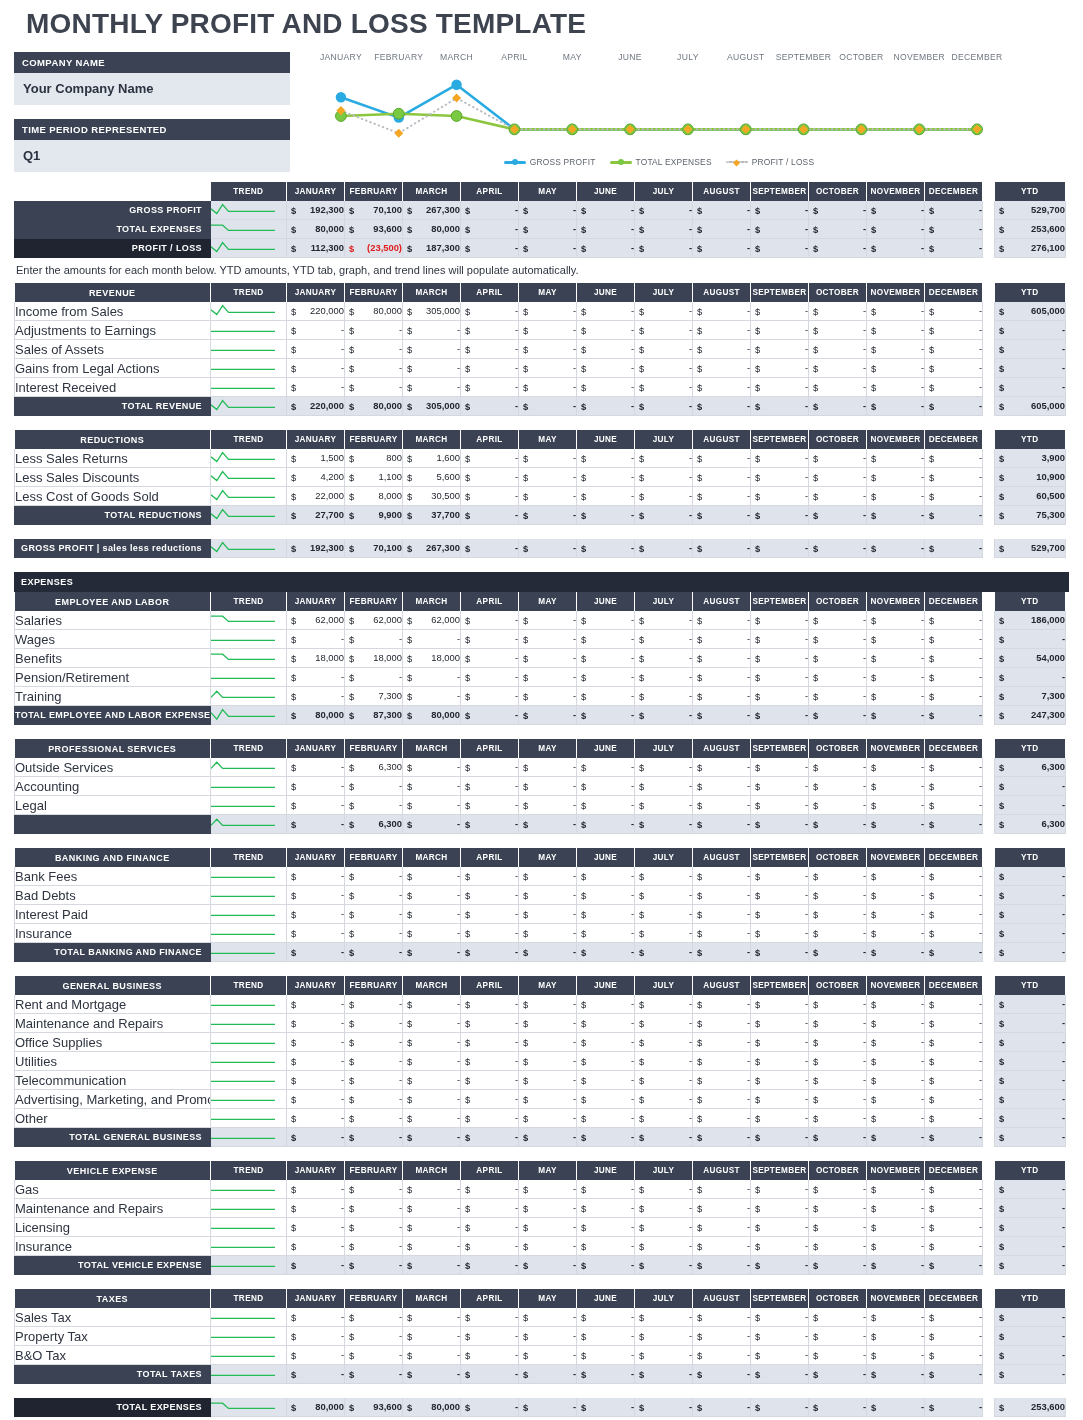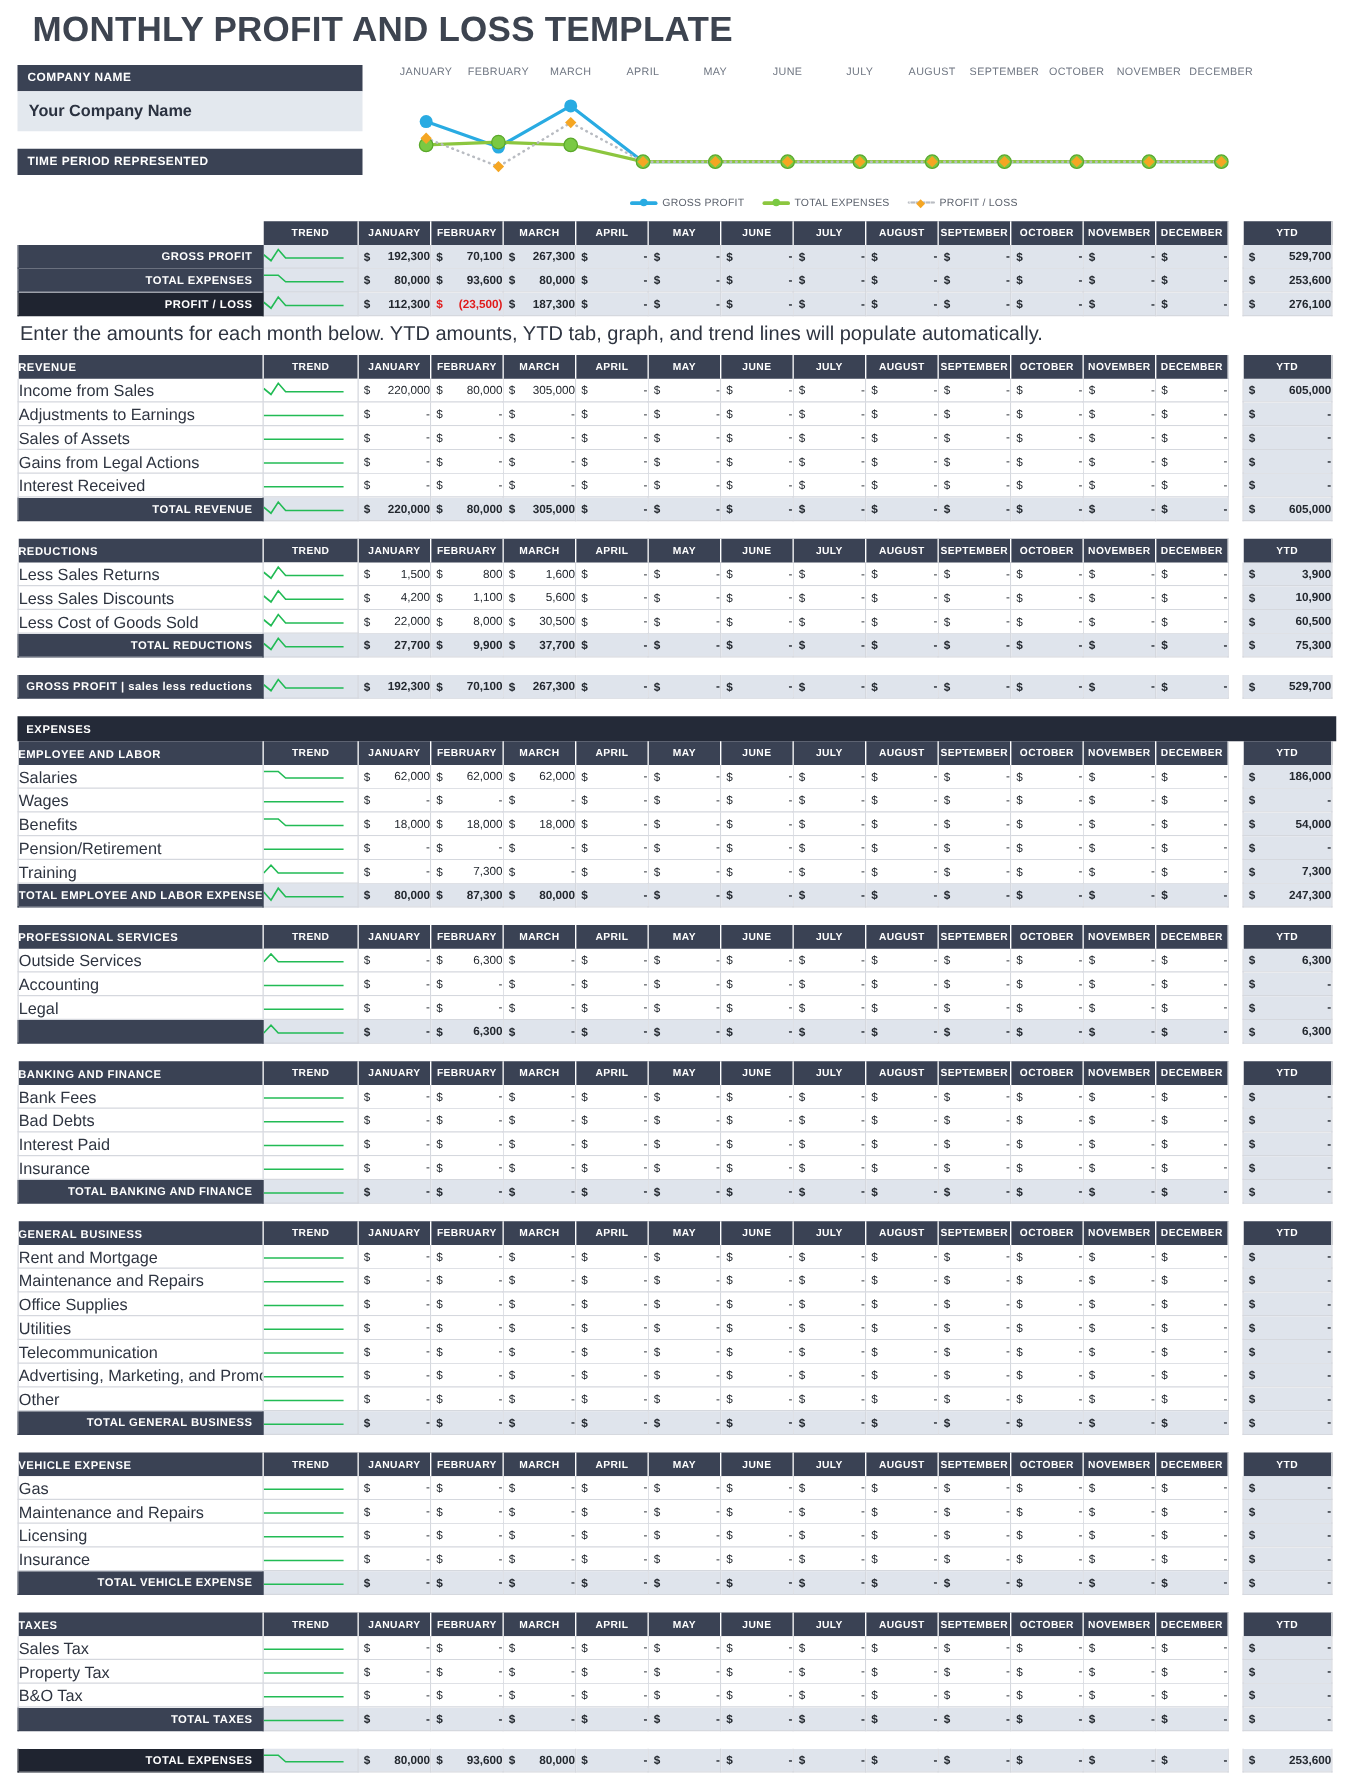--- a/index.html
+++ b/index.html
@@ -61,21 +61,21 @@
   table.grid td, table.grid th { padding: 0; }
   col.c-label { width: 196px; }
   col.c-trend { width: 76px; }
   col.c-mon   { width: 58px; }
   col.c-gap   { width: 12px; }
   col.c-ytd   { width: 71px; }
 
   .hdr-label {
     background: #3a4254; color: #fff;
     font-size: 9px; font-weight: bold; letter-spacing: .45px;
-    padding: 5px 7px; text-align: left; height: 19px;
+    padding: 5px 7px; text-align: center; height: 19px;
     border-right: 1px solid #ffffff;
   }
   .hdr-cell {
     background: #3a4254; color: #fff;
     font-size: 8.2px; font-weight: bold; letter-spacing: .35px;
     text-align: center; padding: 5px 2px; height: 19px;
     border-right: 1px solid #ffffff;
   }
   .hdr-blank { background: transparent; border: none; }
 
@@ -112,21 +112,21 @@
   .val .cur { position: absolute; left: 4px; top: 50%; transform: translateY(-50%); }
   .val .amt { display: block; text-align: right; line-height: 18px; padding-left: 8px; }
   .val.total { background: #dfe4ec; font-weight: bold; }
   .val.neg { color: #e01b1b; font-weight: bold; }
   .val.neg .cur { color: #e01b1b; }
   .gap-cell { border: none; background: transparent; }
 
   .section-gap { height: 14px; }
 
   .note {
-    font-size: 16px; color: #2e3440;
+    font-size: 11px; color: #2e3440;
     padding: 6px 0 7px 2px;
   }
 
   .expenses-banner {
     background: #242a38; color: #fff;
     font-size: 9px; font-weight: bold; letter-spacing: .45px;
     padding: 5px 7px;
   }
   .banner-wrap { width: 1055px; }
 </style>
@@ -136,20 +136,21 @@
 <div class="page">
 
   <div class="doc-title">MONTHLY PROFIT AND LOSS TEMPLATE</div>
 
   <div class="top">
     <div class="top-left">
       <div class="field-head">COMPANY NAME</div>
       <div class="field-val">Your Company Name</div>
       <div class="field-gap"></div>
       <div class="field-head">TIME PERIOD REPRESENTED</div>
+      <div class="field-val">Q1</div>
     </div>
 
     <div class="top-right">
       <div class="chart-months" id="chart-months">
           <span>JANUARY</span>
           <span>FEBRUARY</span>
           <span>MARCH</span>
           <span>APRIL</span>
           <span>MAY</span>
           <span>JUNE</span>

